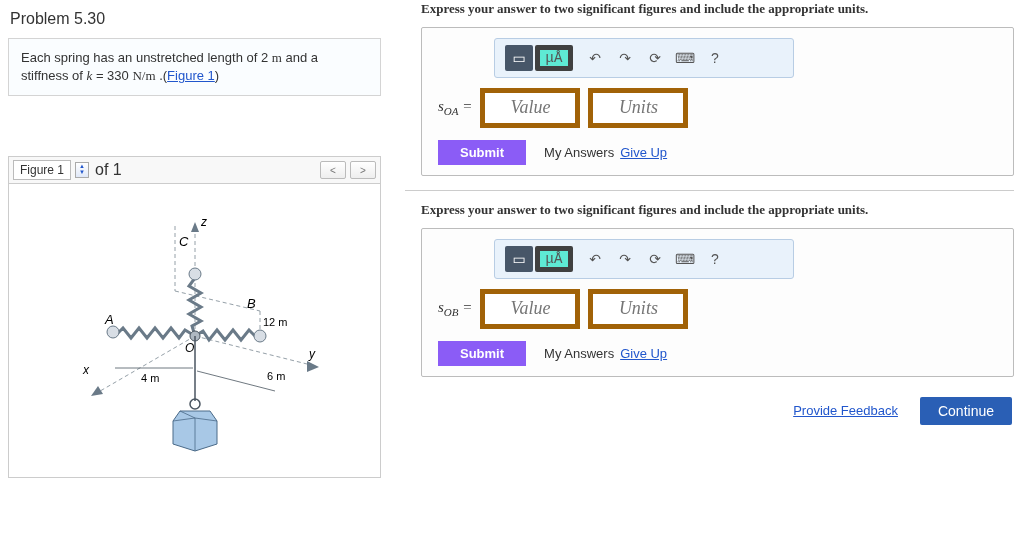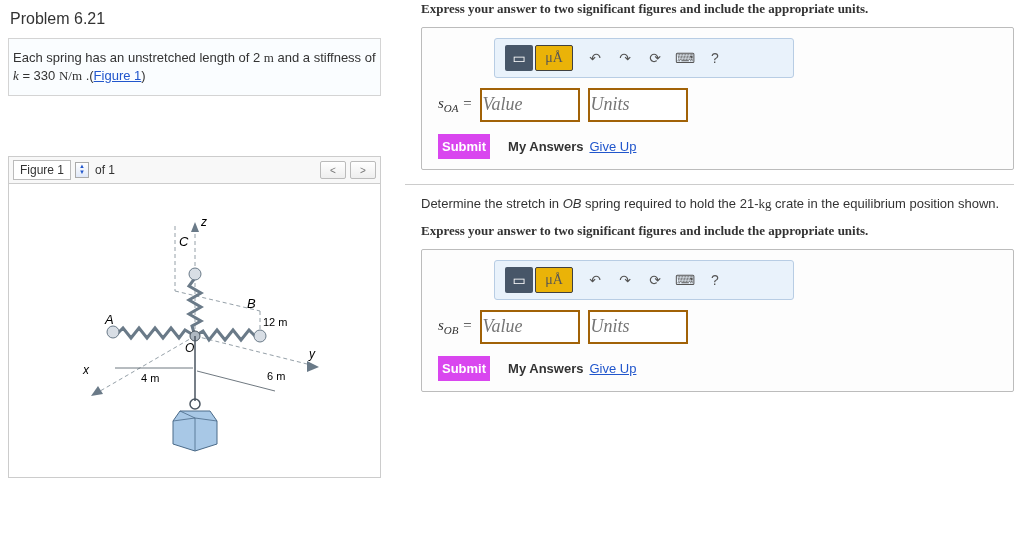--- a/index.html
+++ b/index.html
@@ -1,64 +1,64 @@
 <!DOCTYPE html>
 <html><head>
 <meta charset="utf-8">
 <style>
   * { box-sizing: border-box; margin: 0; padding: 0; }
   body { font-family: Arial, Helvetica, sans-serif; font-size: 13px; color: #333; background: #fff; width: 1024px; }
   .layout { display: flex; }
   .left { width: 395px; padding: 6px 10px 0 4px; }
   .right { flex: 1; padding: 0 10px 10px 10px; }
   .prob-title { font-size: 16px; color: #333; padding: 4px 6px 10px 6px; }
-  .desc-box { border: 1px solid #d4d4d4; background: #fafdff; padding: 10px 4px; font-size: 13px; color: #333; margin: 0 4px 60px 4px; line-height: 1.4; }
+  .desc-box { border: 1px solid #d4d4d4; background: #fafdff; padding: 10px 12px; font-size: 13px; color: #333; margin: 0 4px 60px 4px; line-height: 1.4; }
   .desc-box a { color: #2156cc; text-decoration: underline; }
   .math { font-family: "Times New Roman", serif; }
   .fig-wrap { margin: 0 4px; }
   .fig-head { display: flex; align-items: center; gap: 4px; border: 1px solid #ccc; border-bottom: none; background: #f8f8f8; padding: 3px 4px; }
   .fig-head .lab { background: #fff; border: 1px solid #bbb; padding: 2px 6px; font-size: 12px; }
   .spin { width: 14px; height: 16px; display: inline-flex; flex-direction: column; border: 1px solid #aaa; background: linear-gradient(#fff,#e0e8f8); }
   .spin span { font-size: 6px; color: #2156cc; text-align: center; line-height: 6px; }
-  .fig-head .of { font-size: 12px; margin-left: 2px; margin-right: auto; }
+  .fig-head .of { font-size: 16px; margin-left: 2px; margin-right: auto; }
   .navchip { width: 26px; height: 18px; border: 1px solid #bbb; border-radius: 2px; background: linear-gradient(#fff,#eee); display: flex; align-items: center; justify-content: center; font-size: 10px; color: #777; }
   .fig-body { border: 1px solid #ccc; height: 295px; display: flex; align-items: center; justify-content: center; background: #fff; }
   svg.fig { width: 300px; height: 270px; }
   .spring { stroke: #6a7a88; stroke-width: 3; fill: none; }
   .solid { stroke: #4a5560; fill: none; }
   .dash { stroke: #95a0a8; stroke-width: 1; stroke-dasharray: 4 3; fill: none; }
 
   .part-title { font-size: 14px; font-weight: bold; color: #333; margin: 0 0 6px 0; }
   .part-text { margin: 0 0 8px 16px; font-size: 13px; line-height: 1.45; }
   .part-text .em { font-style: italic; }
   .bold { font-weight: bold; font-family: Liberation Serif, serif; }
   .answer-box { border: 1px solid #bcbcbc; border-radius: 2px; margin-left: 16px; margin-bottom: 14px; background: #fdfdfd; }
   .toolbar { display: flex; gap: 2px; background: #e9f2fb; border: 1px solid #b8cde4; border-radius: 3px; margin: 10px auto 10px 72px; width: 300px; padding: 6px 10px; align-items: center; }
   .tbtn { width: 28px; height: 26px; display: flex; align-items: center; justify-content: center; font-size: 14px; color: #555; border-radius: 2px; }
   .tbtn.filled { background: #475668; color: #fff; }
-  .tbtn.unit { background: #eab308; border: 1px solid #404040; font-family: Liberation Serif, serif; width: 38px; }
+  .tbtn.unit { background: #5eead4; border: 5px solid #404040; font-family: Liberation Mono, monospace; width: 38px; }
   .tbtn.spacer { flex: 0 0 4px; width: 4px; }
   .inrow { display: flex; align-items: center; gap: 8px; padding: 0 16px 12px 16px; }
   .inrow .vlab { font-family: "Times New Roman", serif; font-style: italic; font-size: 15px; }
   .inrow .vlab sub { font-style: italic; font-size: 11px; }
-  .tin { width: 100px; height: 34px; border: 2px solid #a16207; font-family: "Times New Roman", serif; font-style: italic; font-size: 18px; color: #b8b8b8; }
+  .tin { width: 100px; height: 40px; border: 5px solid #a16207; font-family: "Times New Roman", serif; font-style: italic; font-size: 18px; color: #b8b8b8; text-align: center; }
   .btnrow { display: flex; align-items: center; gap: 18px; padding: 0 16px 10px 16px; }
-  .submit { background: #d946ef; color: #fff; border: none; padding: 5px 4px; font-size: 13px; font-weight: bold; cursor: pointer; }
+  .submit { background: #8b5cf6; color: #fff; border: none; padding: 5px 22px; font-size: 13px; font-weight: bold; cursor: pointer; }
   .linky { color: #2156cc; font-size: 13px; cursor: pointer; text-decoration: underline; }
-  .muted { color: #444; text-decoration: none; font-weight: bold; }
+  .muted { color: #444; text-decoration: none; font-weight: normal; }
   hr.pdiv { border: none; border-top: 1px solid #ccc; margin: 6px 0 10px 0; }
   .footer { display: flex; justify-content: flex-end; align-items: center; gap: 22px; padding: 6px 2px; }
   .continue { background: #2a5fb5; color: #fff; border: none; padding: 6px 18px; font-size: 14px; cursor: pointer; border-radius: 2px; }
 </style>
 </head>
 <body>
 
 <div class="layout">
   <div class="left">
-    <div class="prob-title">Problem 6.21</div>
+    <div class="prob-title">Problem 5.30</div>
     <div class="desc-box">
       <span>Each spring has an unstretched length of 2 </span><span class="math">m</span><span> and a stiffness of </span><span class="math" style="font-style:italic">k</span><span> = 330 </span><span class="math">N/m</span><span> .(</span><a href="#">Figure 1</a><span>)</span>
     </div>
 
     <div class="fig-wrap">
       <div class="fig-head">
         <span class="lab">Figure 1</span>
         <span class="spin">
             <span>▲</span>
             <span>▼</span>
@@ -133,23 +133,20 @@
       </div>
       <div class="btnrow">
         <button class="submit">Submit</button>
         <span class="linky muted" style="text-decoration:none;color:#333">My Answers</span>
         <span class="linky" style="margin-left:-12px">Give Up</span>
       </div>
     </div>
 
     <hr class="pdiv">
 
-    <div class="part-text">
-      <span>Determine the stretch in </span><span class="em">OB</span><span> spring required to hold the 21-</span><span class="math">kg</span><span> crate in the equilibrium position shown.</span>
-    </div>
     <div class="part-text bold">Express your answer to two significant figures and include the appropriate units.</div>
     <div class="answer-box">
       <div class="toolbar">
         <span class="tbtn filled">▭</span>
         <span class="tbtn unit">μÅ</span>
         <span class="tbtn spacer"></span>
         <span class="tbtn">↶</span>
         <span class="tbtn">↷</span>
         <span class="tbtn">⟳</span>
         <span class="tbtn">⌨</span>
@@ -160,14 +157,18 @@
         <input class="tin" placeholder="Value" style="">
         <input class="tin" placeholder="Units" style="">
       </div>
       <div class="btnrow">
         <button class="submit">Submit</button>
         <span class="linky muted" style="text-decoration:none;color:#333">My Answers</span>
         <span class="linky" style="margin-left:-12px">Give Up</span>
       </div>
     </div>
 
+    <div class="footer">
+      <span class="linky">Provide Feedback</span>
+      <button class="continue">Continue</button>
+    </div>
   </div>
 </div>
 
 </body></html>

